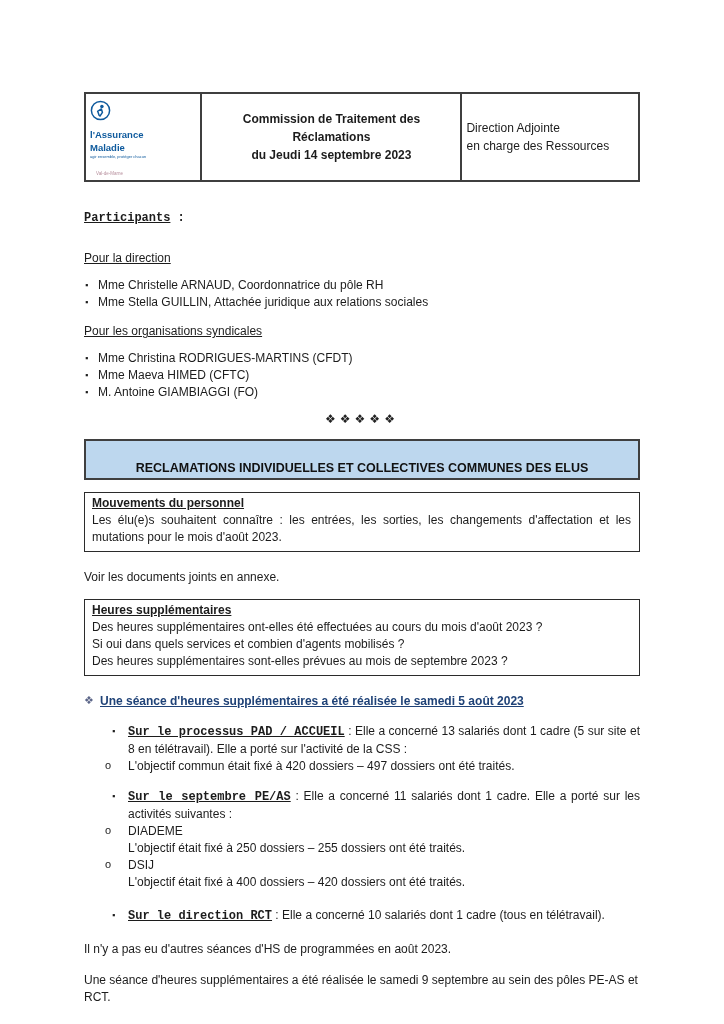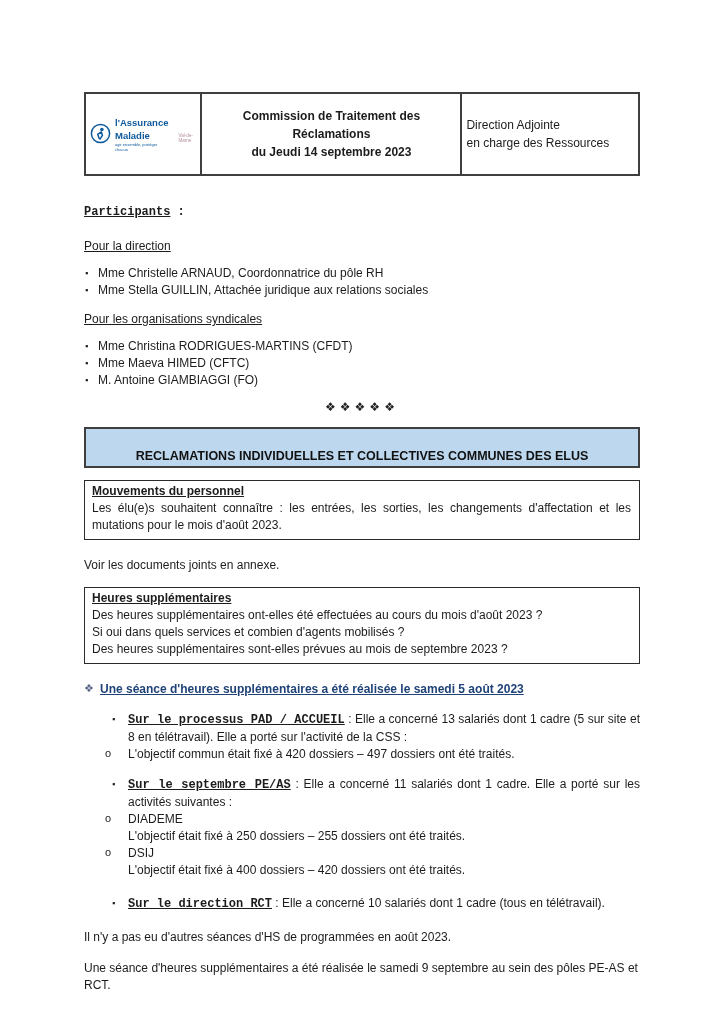--- a/index.html
+++ b/index.html
@@ -15,32 +15,32 @@
   }
   .content { padding:92px 84px 0 84px; }
 
   
   .doc-table { width:100%; border-collapse:collapse; table-layout:fixed; }
   .doc-table td { border:2px solid #3f3f3f; height:72px; vertical-align:middle; }
   .cell-logo { width:20%; padding:4px 4px; }
   .cell-title { width:48%; text-align:center; font-weight:bold; line-height:1.5; }
   .cell-dept { width:32%; padding-left:4px; line-height:1.5; }
 
-  .logo-wrap { display:flex; align-items:center; gap:4px; }
+  .logo-wrap { display:flex; align-items:flex-start; gap:4px;flex-direction:column; }
   .logo-icon { color:var(--logo-blue,#0e5a9d); flex:none; margin-top:2px; }
   .logo-text { line-height:1.05; }
   .brand { color:var(--logo-blue,#0e5a9d); font-weight:bold; font-size:9.5px; }
   .tagline { color:var(--logo-blue,#0e5a9d); font-size:4px; margin-top:2px; }
   .region { color:#b78f9d; font-size:4.5px; margin-left:6px; margin-top:8px; }
 
   .u { text-decoration:underline; }
   .b { font-weight:bold;font-family:Liberation Mono, monospace; }
 
   .h-participants { margin-top:28px; }
-  .h-group { margin-top:20px; }
+  .h-group { margin-top:26px; }
 
   .plist { margin-top:12px; }
   .pli { position:relative; padding-left:14px; line-height:17px; }
   .pli .mk { position:absolute; left:1px; top:0; font-size:9px; }
 
   .separator { margin-top:11px; text-align:center; letter-spacing:4px; font-size:12px; color:#222; }
 
   .banner {
     margin-top:13px;
     border:2px solid #3f3f3f;

